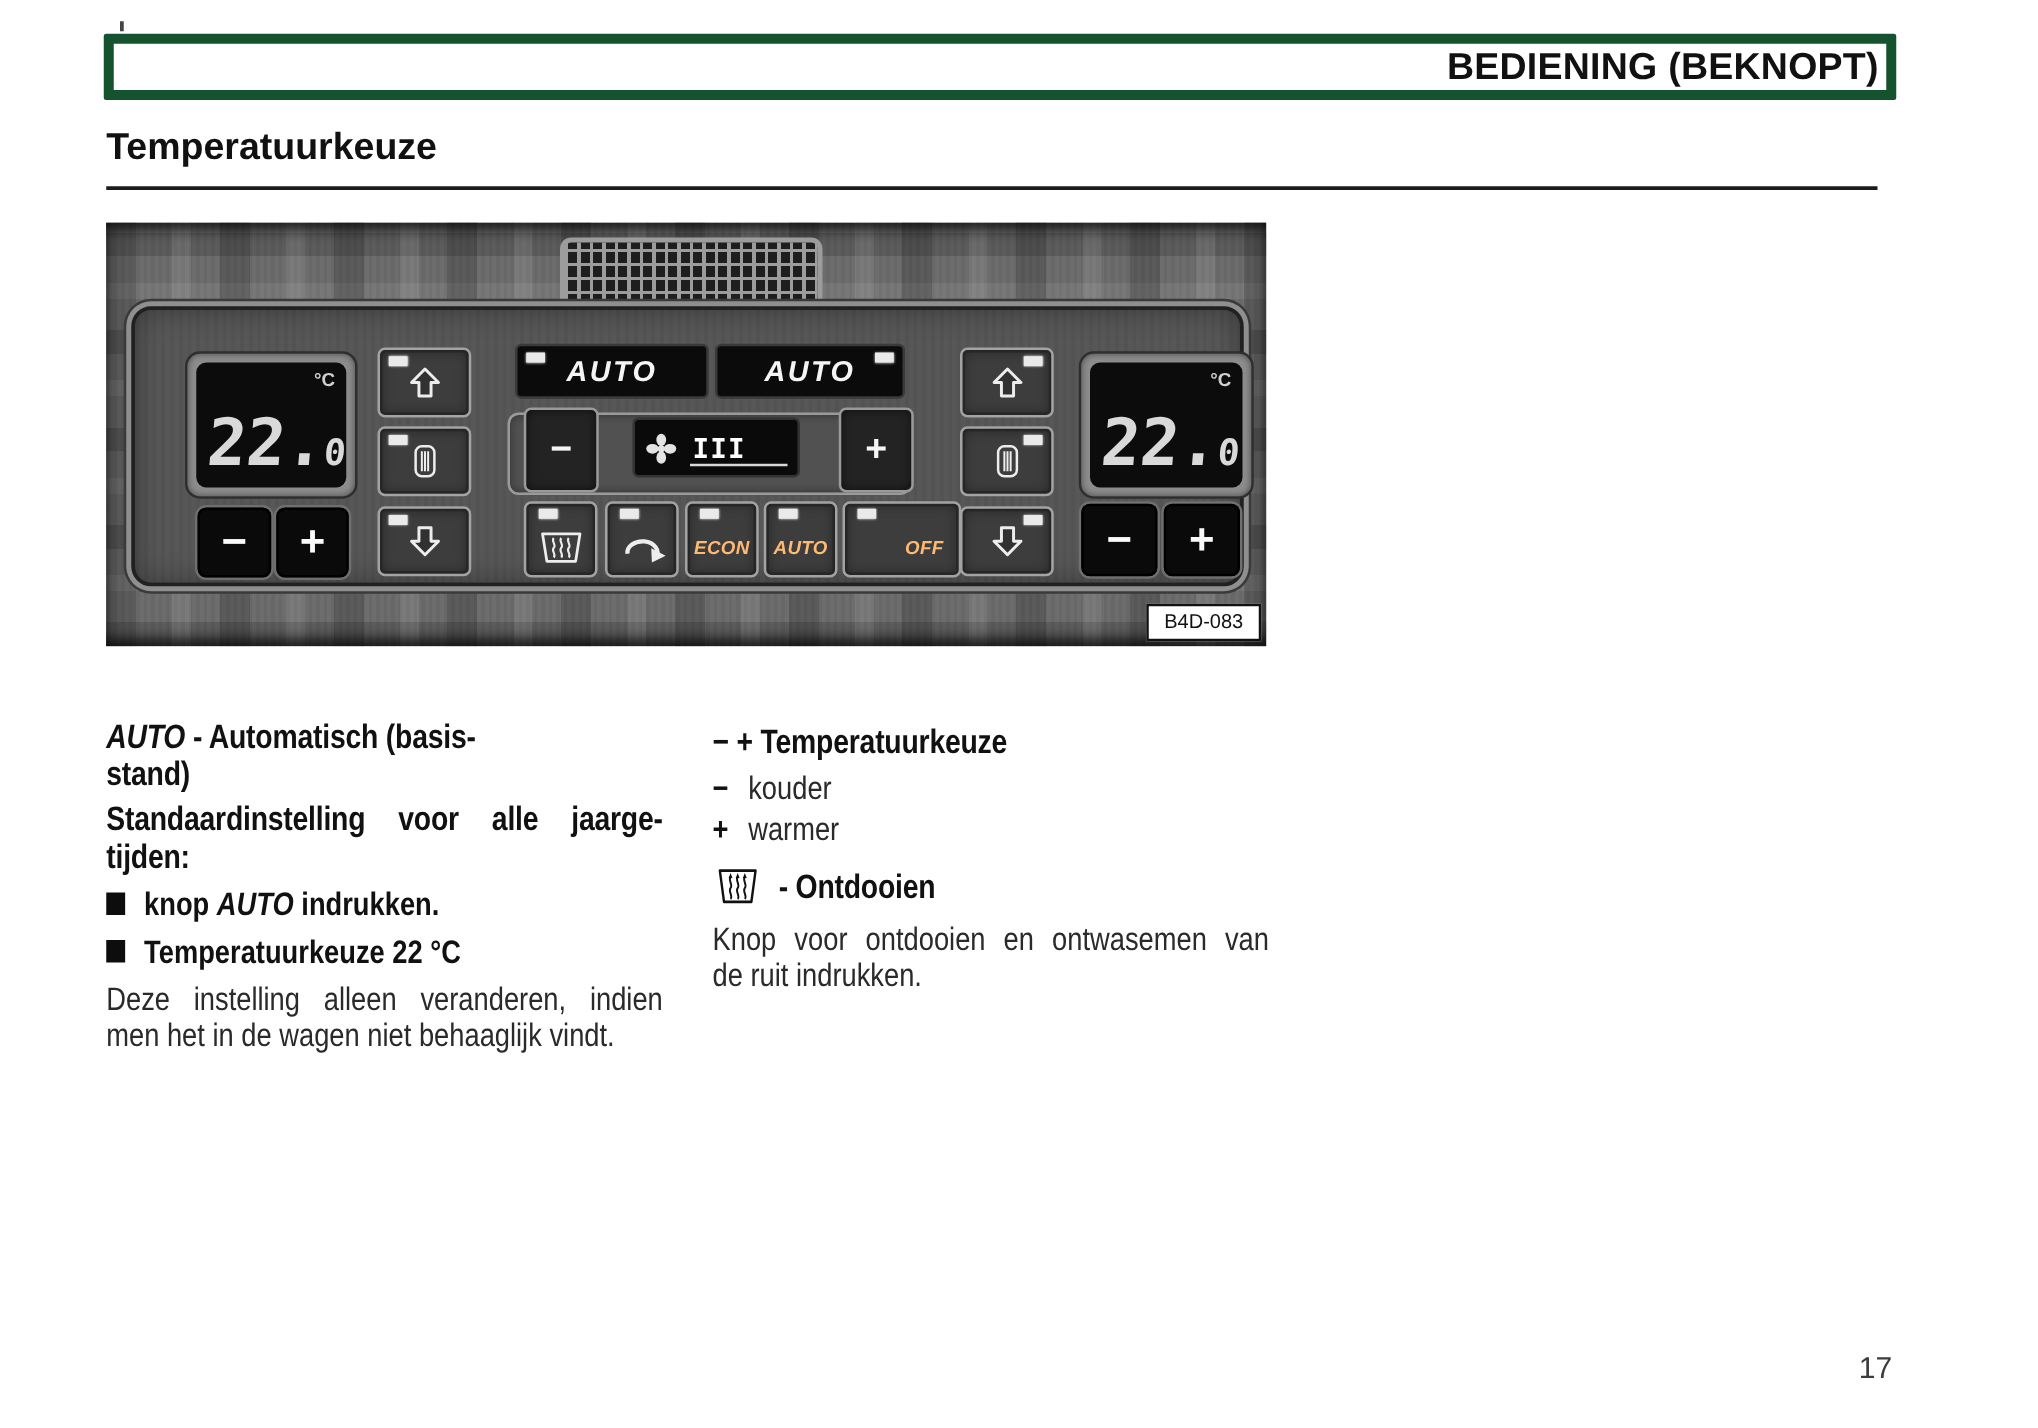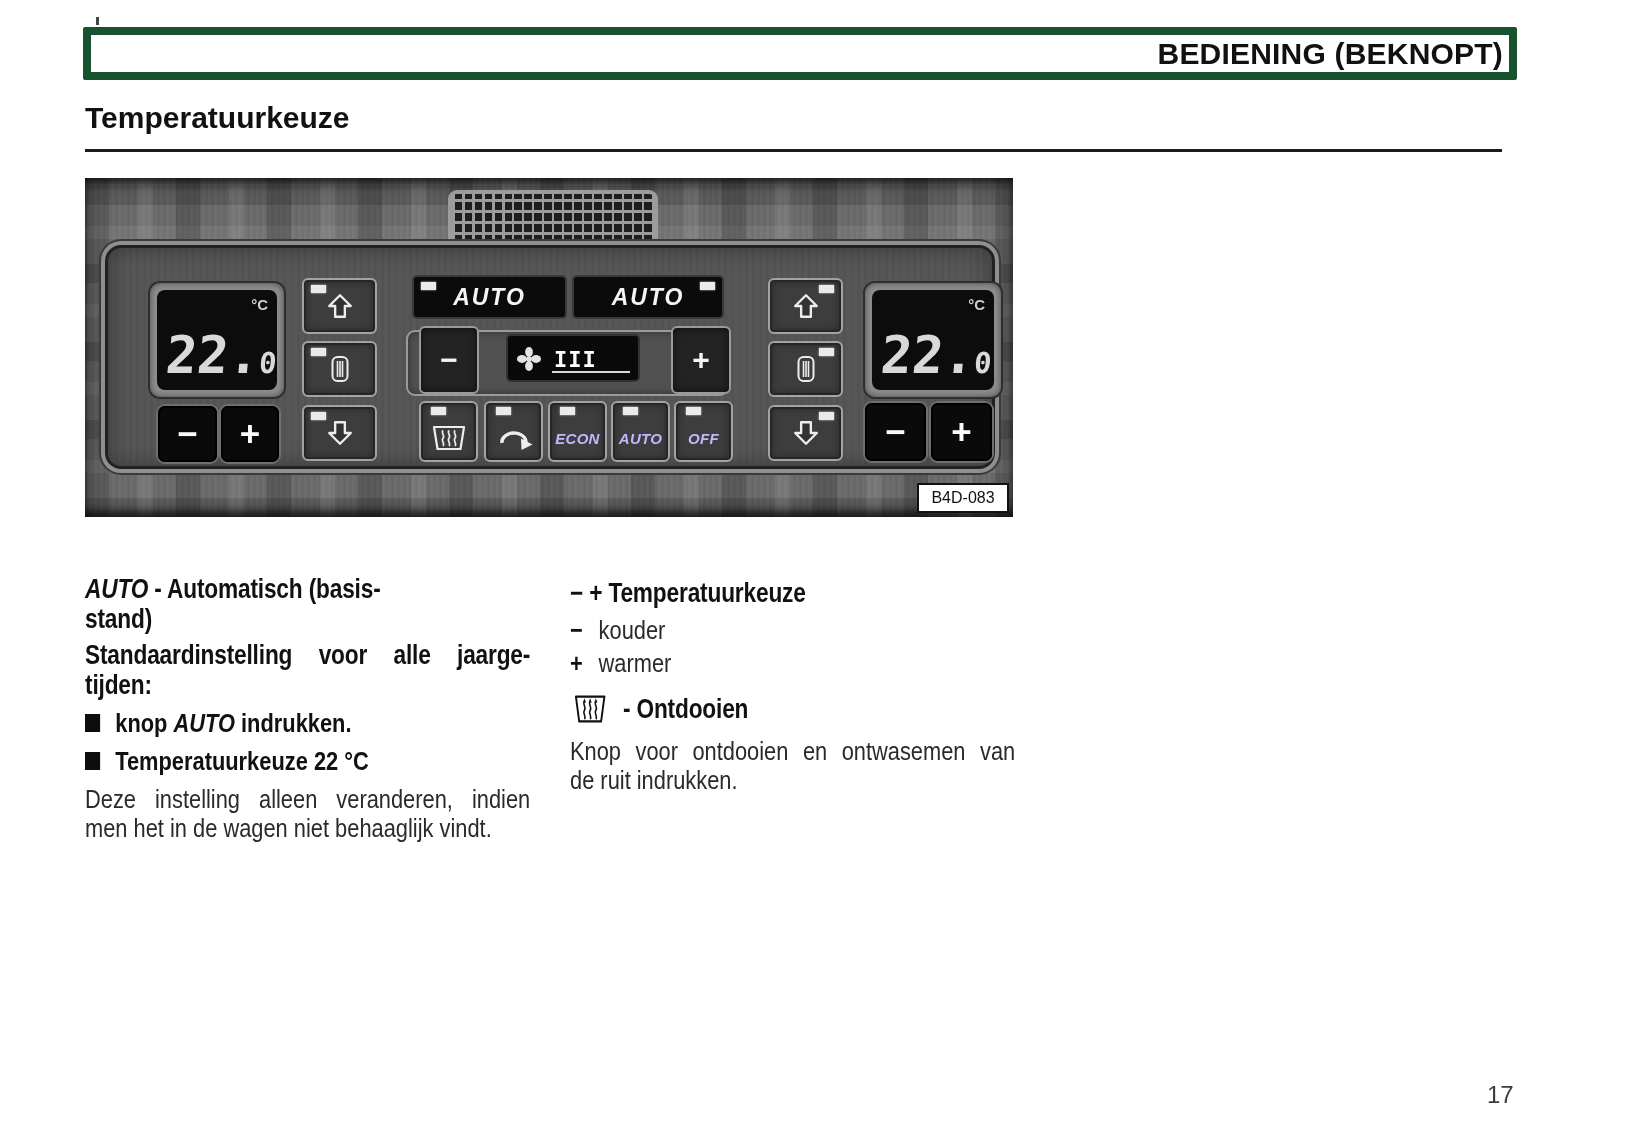--- a/index.html
+++ b/index.html
@@ -94,21 +94,21 @@
   .fan-display{
     position:absolute;left:400px;top:88px;width:130px;height:44px;
     background:#0a0a0a;border-radius:3px;box-shadow:0 0 0 2px #333;
   }
   .fan-bars{
     position:absolute;left:46px;bottom:9px;
     font-family:"DejaVu Sans Mono", monospace;font-weight:bold;font-size:22px;
     letter-spacing:1px;color:#ffffff;line-height:1;
   }
   .fan-underline{position:absolute;left:44px;right:8px;bottom:7px;height:2px;background:#d8d8d8;}
-  .mode-label{font-style:italic;font-weight:bold;font-size:15px;color:#c4b5fd;letter-spacing:0.3px;margin-top:14px;}
+  .mode-label{font-style:italic;font-weight:bold;font-size:15px;color:#fdba74;letter-spacing:0.3px;margin-top:14px;}
   .fig-label{
     position:absolute;right:4px;bottom:4px;width:88px;height:26px;background:#fff;
     border:2px solid #111;display:flex;align-items:center;justify-content:center;
     font-size:16px;color:#111;
   }
 
   
   .col{position:absolute;width:530px;transform:scaleX(.84);transform-origin:left top;}
   .col-left{left:85px;top:574px;}
   .col-right{left:570px;top:578px;}
@@ -230,21 +230,21 @@
         </svg>
       </div>
       <div class="pbtn" style="left:440px;top:153px;width:55px;height:57px;">
         <span class="led mode"></span>
         <span class="mode-label">ECON</span>
       </div>
       <div class="pbtn" style="left:503px;top:153px;width:55px;height:57px;">
         <span class="led mode"></span>
         <span class="mode-label">AUTO</span>
       </div>
-      <div class="pbtn" style="left:566px;top:153px;width:55px;height:57px;">
+      <div class="pbtn" style="left:566px;top:153px;width:55px;height:57px;padding-left:36px;">
         <span class="led mode"></span>
         <span class="mode-label">OFF</span>
       </div>
 
       <div class="pbtn" style="left:660px;top:30px;width:71px;height:52px;">
         <span class="led right"></span>
         <svg width="28" height="28" viewBox="0 0 26 26">
             <polygon points="13,3 23,13 17.5,13 17.5,23 8.5,23 8.5,13 3,13" fill="rgba(30,30,30,.35)" stroke="#ededed" stroke-width="2.2" stroke-linejoin="round"></polygon>
           </svg>
       </div>

